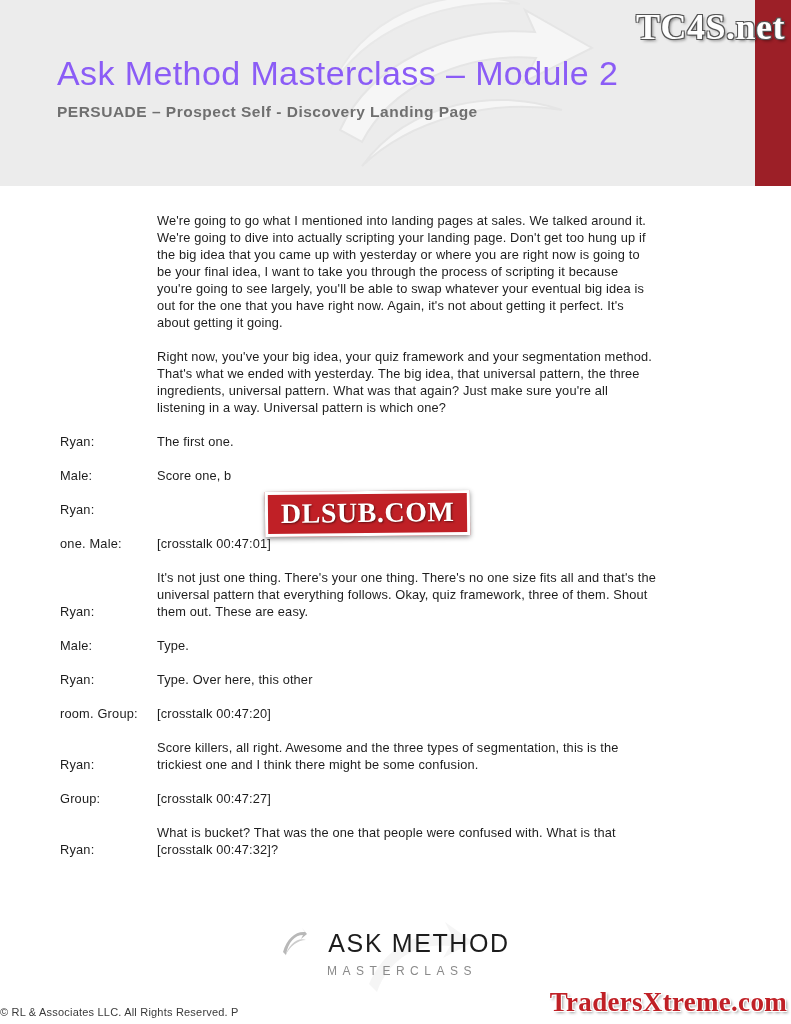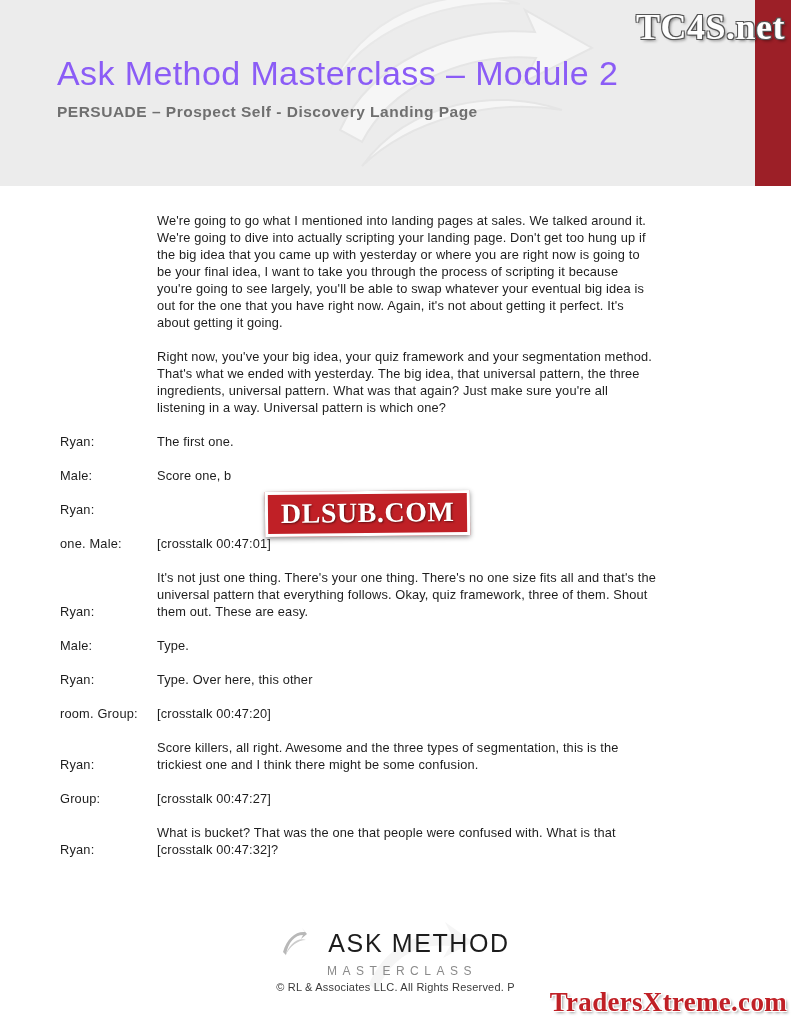--- a/index.html
+++ b/index.html
@@ -170,22 +170,22 @@
     font-size: 12px;
     letter-spacing: 5.5px;
     color: #8a8a8a;
     text-align: center;
     padding-left: 13px;
   }
   .copyright {
     position: absolute;
     left: 0;
     right: 0;
-    bottom: 31px;
-    text-align: center;
+    bottom: 6px;
+    text-align: left;
     font-size: 11px;
     color: #3a3a3a;
     letter-spacing: 0.2px;
   }
   .wm-bottom {
     position: absolute;
     right: 4px;
     bottom: 6px;
     font-family: "Liberation Serif", serif;
     font-weight: bold;

